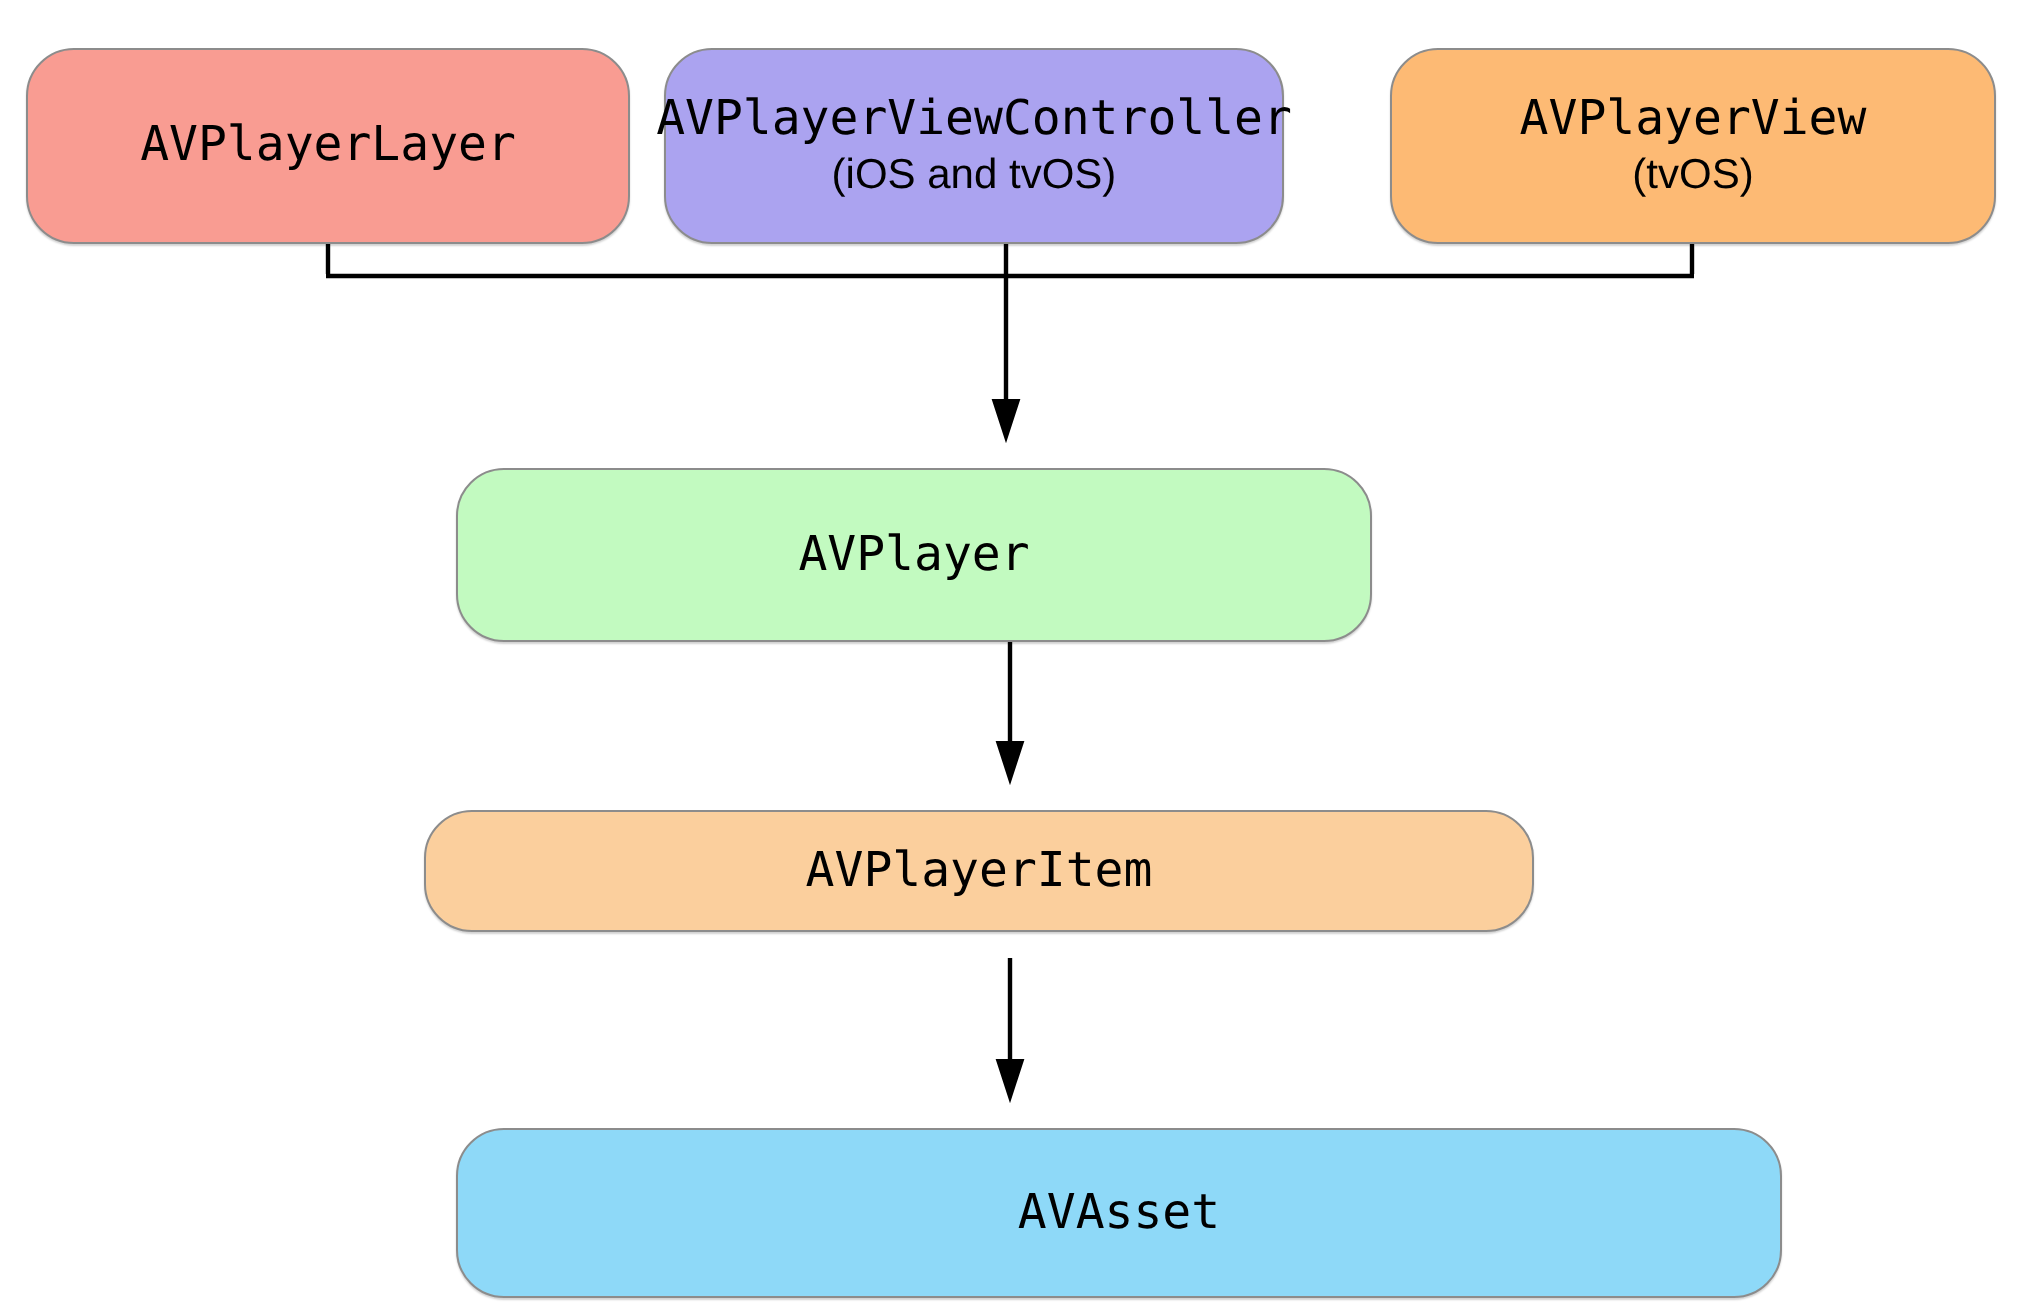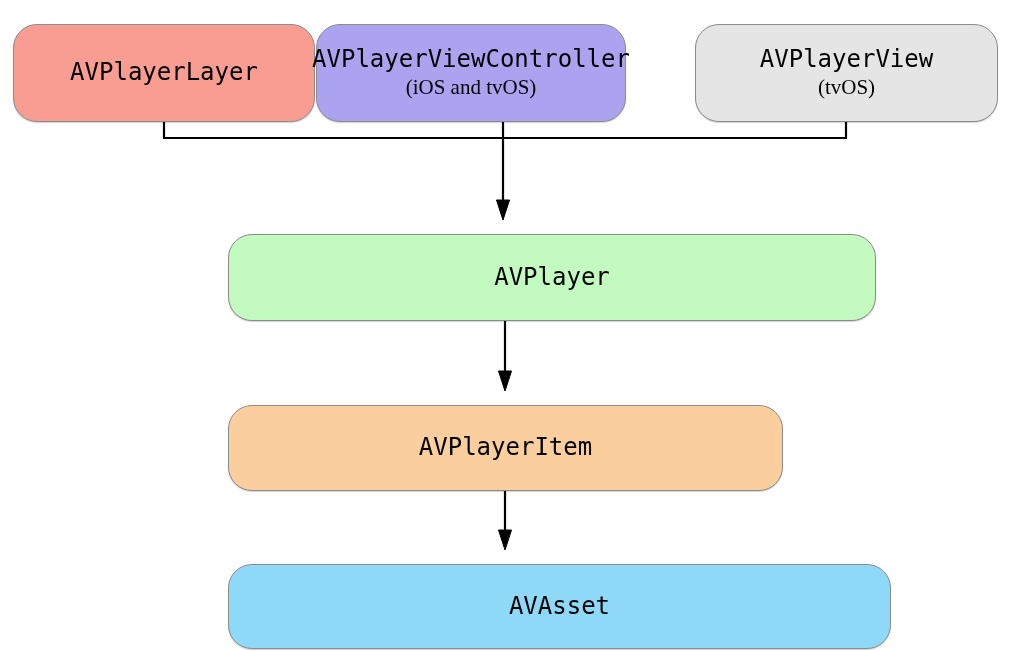--- a/index.html
+++ b/index.html
@@ -47,33 +47,33 @@
     margin-top: 12px;
   }
   .node .label {
     font-family: "DejaVu Sans Mono", monospace;
     font-size: 24px;
     line-height: 1.15;
     color: #000000;
     white-space: nowrap;
   }
   .node .sublabel {
-    font-family: Liberation Serif, serif;
+    font-family: Liberation Sans, sans-serif;
     font-size: 21px;
     line-height: 1.2;
     color: #000000;
     white-space: nowrap;
     margin-top: 2px;
   }
   
   .n-player-layer            { left: 13px;  top: 12px;  width: 302px; height: 98px; }
-  .n-player-view-controller  { left: 316px; top: 12px;  width: 310px; height: 98px; }
+  .n-player-view-controller  { left: 332px; top: 12px;  width: 310px; height: 98px; }
   .n-player-view             { left: 695px; top: 12px;  width: 303px; height: 98px; }
-  .n-player                  { left: 228px; top: 222px; width: 648px; height: 87px; }
-  .n-player-item             { left: 228px; top: 393px; width: 555px; height: 86px; }
+  .n-player                  { left: 228px; top: 222px; width: 458px; height: 87px; }
+  .n-player-item             { left: 212px; top: 393px; width: 555px; height: 61px; }
   .n-asset                   { left: 228px; top: 552px; width: 663px; height: 85px; }
 </style>
 </head>
 <body>
 
 <div class="canvas">
 
   <svg class="connectors" viewBox="0 0 1011 651" xmlns="http://www.w3.org/2000/svg" style="color: rgb(0, 0, 0);">
 
     <path d="M164,110 V137"></path>
@@ -94,21 +94,21 @@
 
   <div class="node n-player-layer" style="background: rgb(249, 156, 146);">
     <div class="label">AVPlayerLayer</div>
   </div>
 
   <div class="node n-player-view-controller" style="background: rgb(171, 163, 240);">
     <div class="label">AVPlayerViewController</div>
     <div class="sublabel">(iOS and tvOS)</div>
   </div>
 
-  <div class="node n-player-view" style="background: #e5e5e5;">
+  <div class="node n-player-view" style="background: #fdba74;">
     <div class="label">AVPlayerView</div>
     <div class="sublabel">(tvOS)</div>
   </div>
 
   <div class="node n-player" style="background: rgb(194, 250, 192);">
     <div class="label">AVPlayer</div>
   </div>
 
   <div class="node n-player-item" style="background: rgb(251, 207, 157);">
     <div class="label">AVPlayerItem</div>

